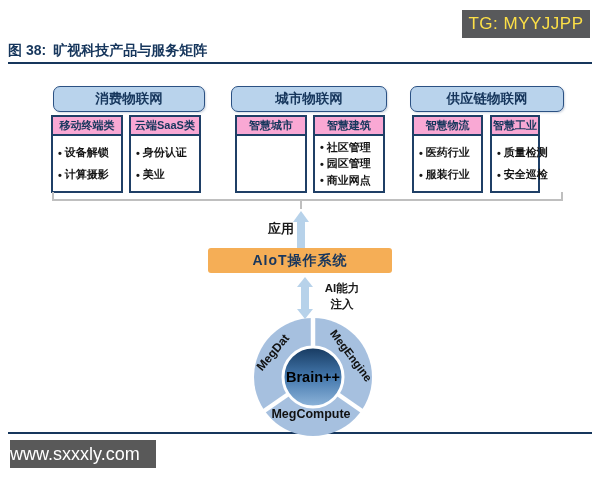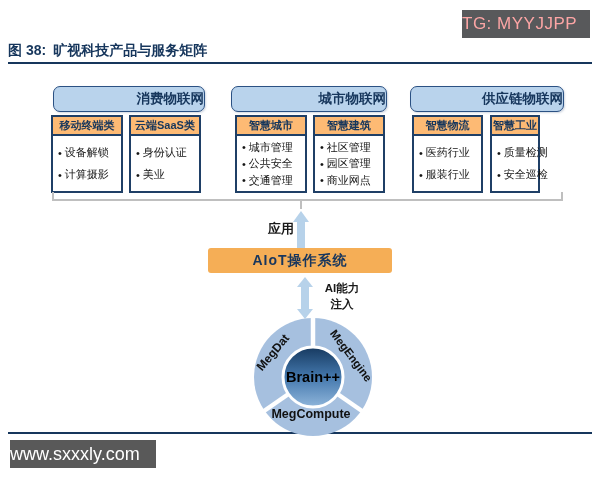--- a/index.html
+++ b/index.html
@@ -9,62 +9,62 @@
     width: 600px; height: 480px;
     background: #ffffff;
     font-family: "Liberation Sans", sans-serif;
     overflow: hidden;
   }
   .abs { position: absolute; }
 
   
   .tg-badge {
     left: 462px; top: 10px; width: 128px; height: 28px;
-    background: #58595b; color: #fca5a5;
-    font-size: 17px; display: flex; align-items: center; justify-content: flex-start;
+    background: #58595b; color: #fde047;
+    font-size: 17px; display: flex; align-items: center; justify-content: center;
     letter-spacing: 0.5px;
   }
 
   
   .fig-title {
     left: 8px; top: 42px; display: flex; gap: 7px;
     color: #16365c; font-size: 14px; font-weight: bold;
   }
   .title-rule { left: 8px; top: 62px; width: 584px; height: 2px; background: #16365c; }
 
   
   .cat-box {
     top: 86px; height: 26px;
     background: #b9d3ec; border: 1.5px solid #2b5183; border-radius: 7px;
     color: #16365c; font-weight: bold; font-size: 13.5px;
-    display: flex; align-items: center; justify-content: flex-end;
+    display: flex; align-items: center; justify-content: center;
     box-shadow: 1px 1px 2px rgba(120,140,170,0.35);
   }
   .cat-0 { left: 53px;  width: 152px; }
   .cat-1 { left: 231px; width: 156px; }
   .cat-2 { left: 410px; width: 154px; }
 
   
   .sub-box {
     top: 115px; width: 72px; height: 78px;
     background: #ffffff; border: 2px solid #1f3f66;
     display: flex; flex-direction: column;
   }
   .sub-head {
-    height: 19px; background: #fdba74; border-bottom: 2px solid #1f3f66;
+    height: 19px; background: #f9a8d4; border-bottom: 2px solid #1f3f66;
     color: #16365c; font-weight: bold; font-size: 11px;
     display: flex; align-items: center; justify-content: center;
     white-space: nowrap;
   }
   .sub-body {
     flex: 1; display: flex; flex-direction: column; justify-content: space-evenly;
     padding: 2px 1px 2px 5px;
   }
   .sub-item {
-    font-size: 11px; font-weight: normal; color: #141414;
+    font-size: 11px; font-weight: bold; color: #141414;
     list-style: none; white-space: nowrap; display: flex; align-items: center;
   }
   .sub-item::before { content: "•"; margin-right: 3px; font-size: 11px; color: #141414; }
   .s00 { left: 51px; }  .s01 { left: 129px; text-align: right; }
   .s10 { left: 235px; } .s11 { left: 313px; }
   .s20 { left: 412px; width: 71px; } .s21 { left: 490px; width: 50px; }
 
   
   .bracket-h      { left: 52px;  top: 199px; width: 511px; height: 2px;  background: #bfbfbf; }
   .bracket-tick-l { left: 52px;  top: 192px; width: 2px;   height: 9px;  background: #bfbfbf; }
@@ -151,25 +151,20 @@
 </div>
 <div class="abs sub-box s01">
   <div class="sub-head">云端SaaS类</div>
   <ul class="sub-body">
     <li class="sub-item">身份认证</li>
     <li class="sub-item">美业</li>
   </ul>
 </div>
 <div class="abs sub-box s10">
   <div class="sub-head">智慧城市</div>
-  <ul class="sub-body">
-    <li class="sub-item">城市管理</li>
-    <li class="sub-item">公共安全</li>
-    <li class="sub-item">交通管理</li>
-  </ul>
 </div>
 <div class="abs sub-box s11">
   <div class="sub-head">智慧建筑</div>
   <ul class="sub-body">
     <li class="sub-item">社区管理</li>
     <li class="sub-item">园区管理</li>
     <li class="sub-item">商业网点</li>
   </ul>
 </div>
 <div class="abs sub-box s20">

